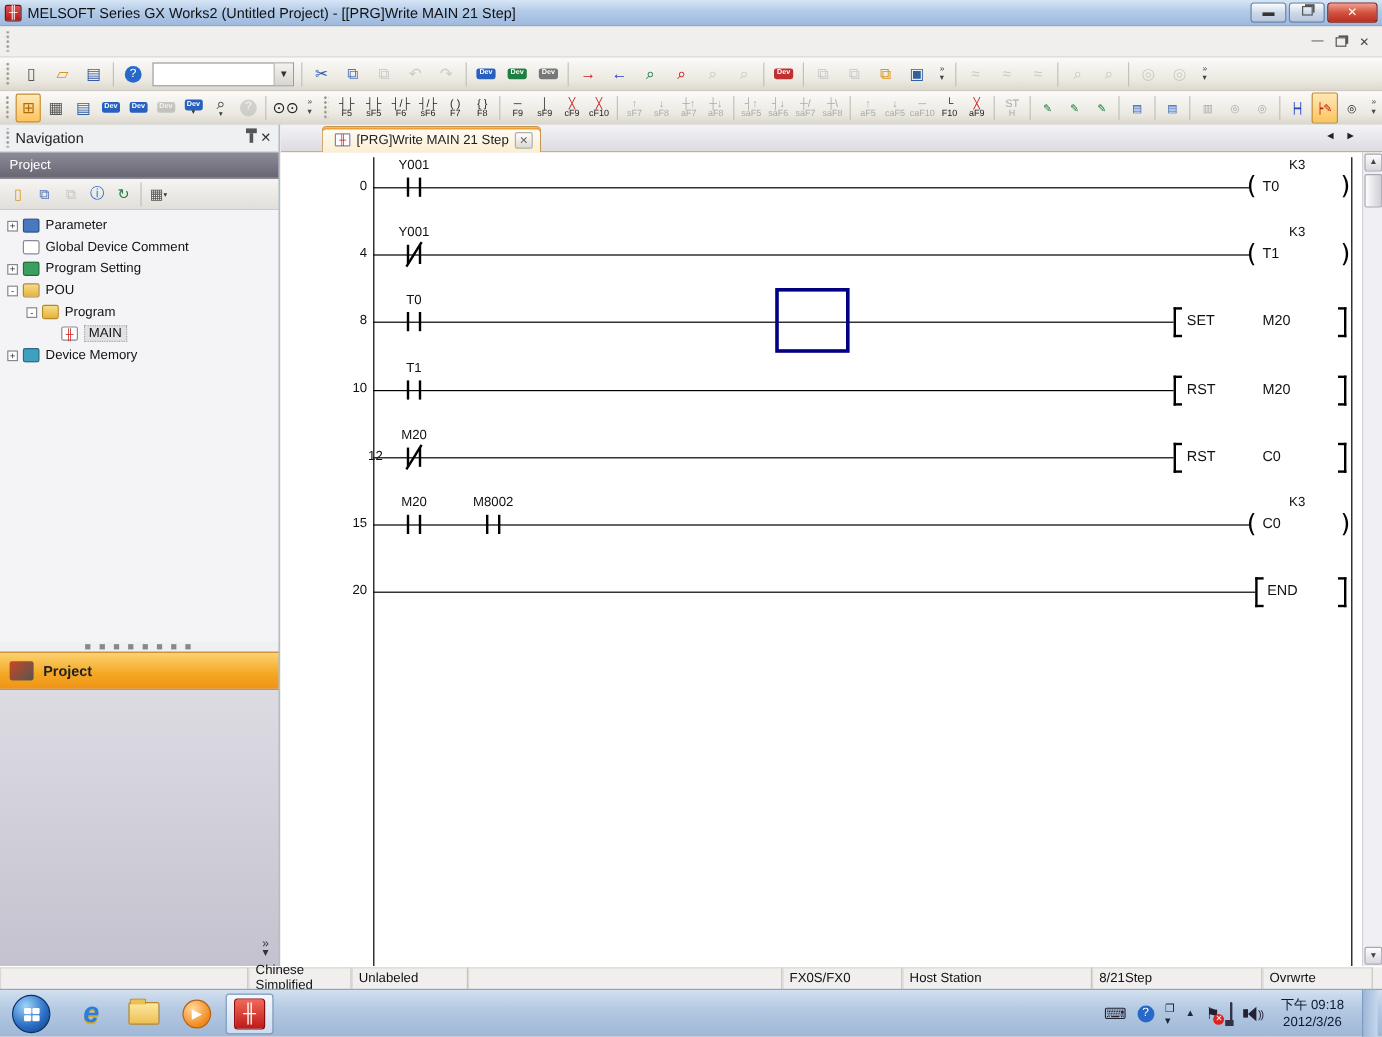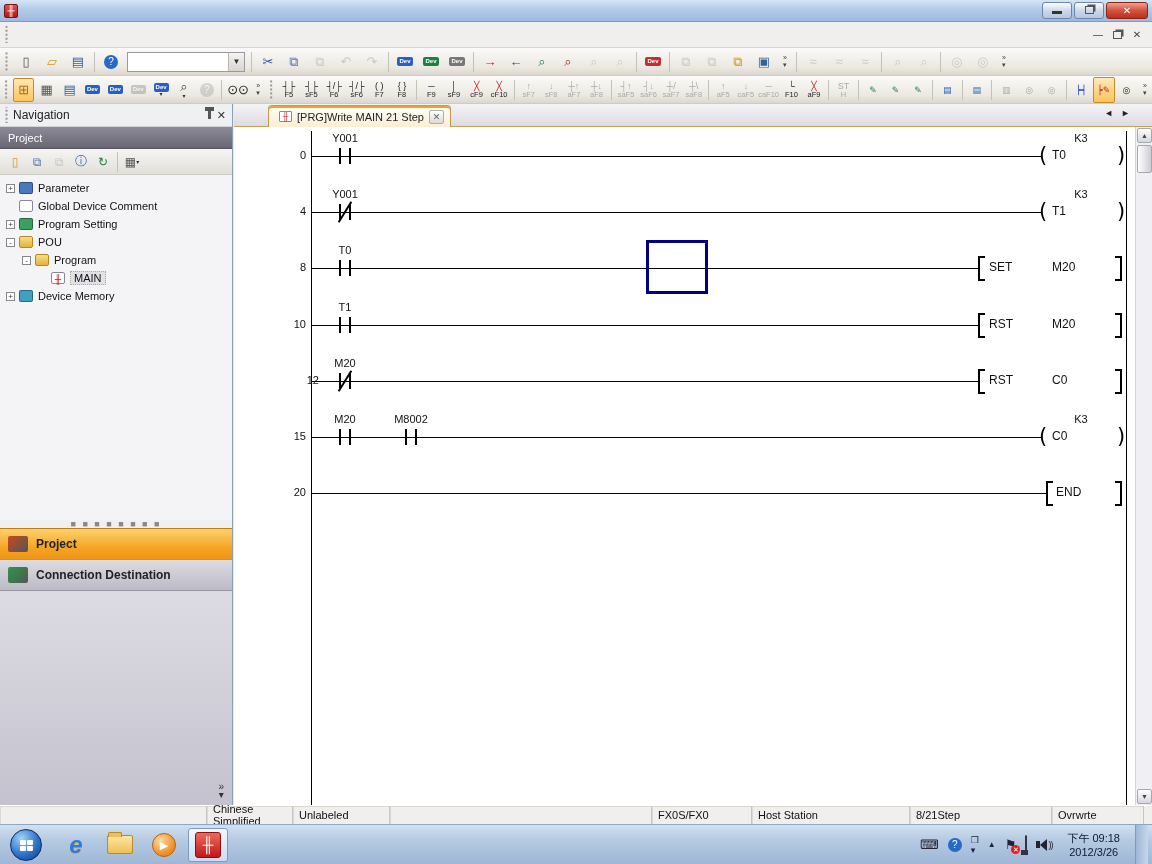--- a/index.html
+++ b/index.html
@@ -163,20 +163,21 @@
   .clock { text-align:center; font-size:11px; color:#0a1a33; line-height:14px; padding:0 6px; }
   .showdesk { width:13px; height:40px; background:linear-gradient(90deg,#9fb7d6,#c6d7ec); border-left:1px solid #7e9ac0; }
 </style>
 </head>
 <body>
 
 <div class="app">
 
   <div class="titlebar">
     <div class="applogo">╫</div>
+    <div class="titletext">MELSOFT Series GX Works2 (Untitled Project) - [[PRG]Write MAIN 21 Step]</div>
     <div class="winbtns">
       <div class="wbtn">▬</div>
       <div class="wbtn"><span class="mdirestore" style="display:inline-block"></span></div>
       <div class="wbtn close">✕</div>
     </div>
   </div>
 
   <div class="menubar">
     <div class="grip"></div>
     <div class="mdibtns">
@@ -544,24 +545,20 @@
             <div class="ticon" style="background: rgb(64, 160, 192); border: 1px solid rgba(0, 0, 0, 0.35);"></div>
             <span class="tlabel">Device Memory</span>
           </div>
         </div>
       <div class="treefill"></div>
       <div class="splitterdots">■ ■ ■ ■ ■ ■ ■ ■</div>
       <div id="navbtns">
           <div class="navbtn active">
             <div class="nbicon" style="background: linear-gradient(135deg, rgb(200, 72, 32), rgb(85, 85, 85));"></div>
             <span>Project</span>
-          </div>
-          <div class="navbtn">
-            <div class="nbicon" style="background: linear-gradient(135deg, rgb(42, 154, 72), rgb(85, 85, 85));"></div>
-            <span>Connection Destination</span>
           </div>
         </div>
       <div class="chevstrip">
         <div class="cs"><span>»</span><br>▾</div>
       </div>
     </div>
 
     <div class="editor">
       <div class="tabbar">
         <div class="tab">

